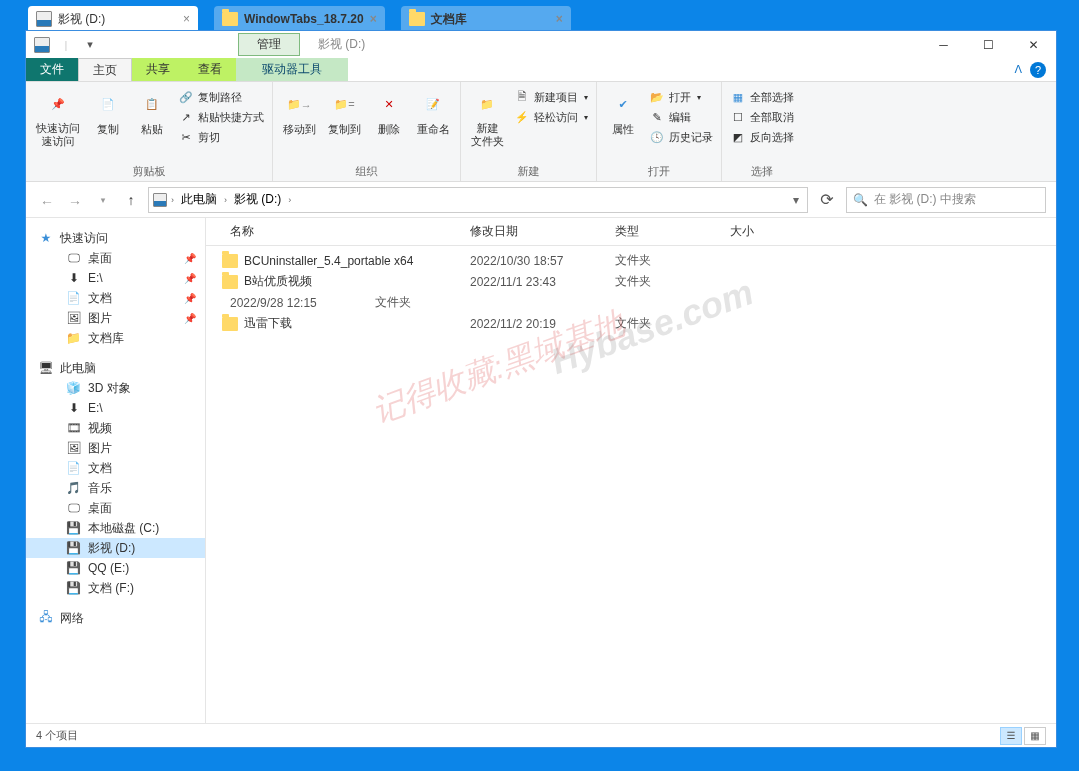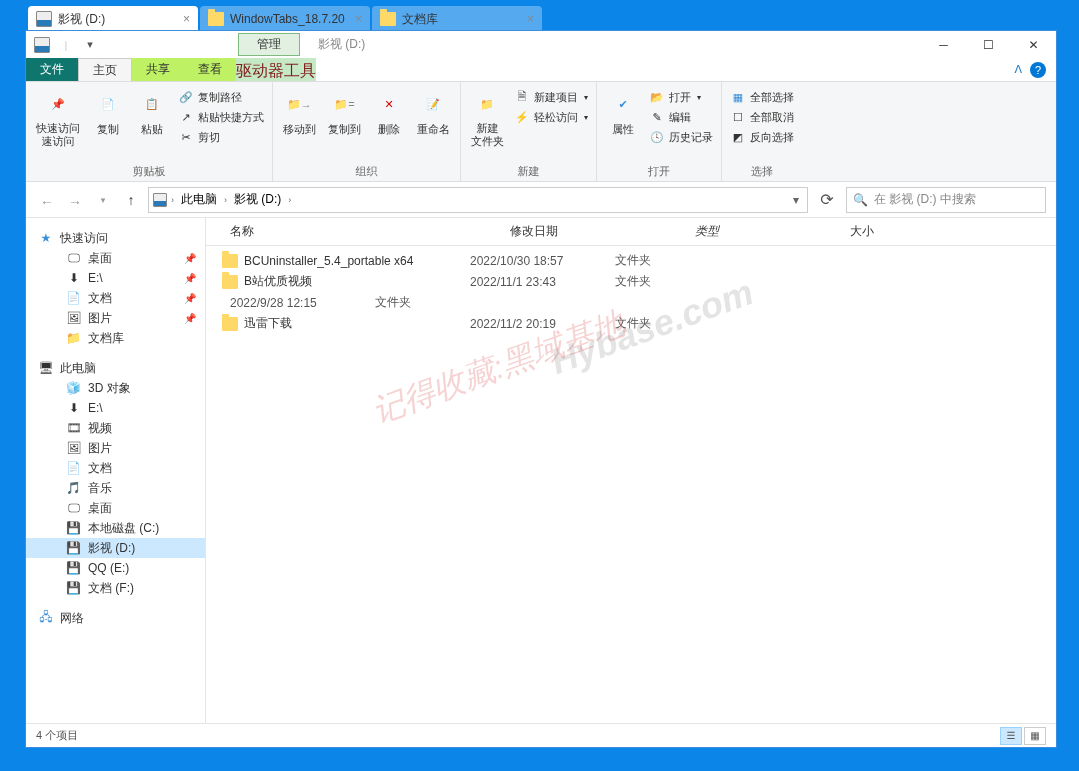--- a/index.html
+++ b/index.html
@@ -1,41 +1,41 @@
 <!DOCTYPE html>
 <html><head>
 <meta charset="utf-8">
 <style>
 * { margin: 0; padding: 0; box-sizing: border-box; font-family: "Microsoft YaHei", "Segoe UI", sans-serif; }
 body { background: #0c85e8; width: 1079px; height: 771px; overflow: hidden; position: relative; }
 
 .window-tabs { display: flex; height: 32px; padding-left: 28px; padding-top: 6px; gap: 0; }
 .wtab { display: flex; align-items: center; height: 26px; padding: 0 8px; font-size: 12px; border-radius: 4px 4px 0 0; min-width: 170px; gap: 6px; position: relative; }
 .wtab.active { background: #fff; color: #333; }
-.wtab.inactive { background: rgba(255,255,255,0.3); color: #333; margin-left: 2px; }
+.wtab.inactive { background: rgba(255,255,255,0.3); color: #333; margin-left: 16px; font-weight: bold; }
 .wtab-close { margin-left: auto; color: #888; font-size: 12px; cursor: pointer; }
 .drive-icon { width:16px;height:16px;background:linear-gradient(#eee 0 60%,#2a7ab8 60% 100%);border:1px solid #888;border-radius:1px; }
 .folder-sm { width:16px;height:14px;background:#ffd968;border-radius:1px;position:relative; }
 .folder-sm::before{content:"";position:absolute;top:-3px;left:0;width:7px;height:3px;background:#ffd968;border-radius:1px 1px 0 0;}
 
 .explorer { position: absolute; left: 25px; top: 30px; width: 1032px; height: 718px; background: #fff; border: 1px solid #3a8de0; display: flex; flex-direction: column; }
 
 .titlebar { height: 27px; display: flex; align-items: center; background: #fff; }
 .titlebar-left { display: flex; align-items: center; gap: 8px; padding-left: 8px; }
 .qat-btn { width: 16px; height: 16px; display:flex;align-items:center;justify-content:center;color:#555;font-size:11px; }
 .mgmt-tab { margin-left: 140px; background: #e1f0e1; border: 1px solid #7fba7f; padding: 2px 18px; font-size: 12px; color: #333; }
 .address-title { margin-left: 18px; font-size: 12px; color: #888; }
 .window-controls { margin-left: auto; display: flex; }
 .wc-btn { width: 45px; height: 27px; display:flex;align-items:center;justify-content:center;color:#333;font-size:12px; }
 
 .tab-row { height: 24px; display: flex; border-bottom: 1px solid #ddd; }
 .file-tab { background:#0f766e;color:#fff;padding:3px 14px;font-size:12px; }
 .norm-tab { padding:3px 14px;font-size:12px;color:#333;background:#bef264; }
 .norm-tab.active { border:1px solid #ccc;border-bottom:none;background:#f5f5f5; }
-.drive-tool-tab { background:#c5e8c5;padding:3px 0;font-size:16px;color:#7f1d1d; }
+.drive-tool-tab { background:#c5e8c5;padding:3px 26px;font-size:12px;color:#0c4a6e; }
 .tab-row-right { margin-left:auto;display:flex;align-items:center;gap:8px;padding-right:10px; }
 .help-icon { width:16px;height:16px;border-radius:50%;background:#0078d7;color:#fff;font-size:11px;display:flex;align-items:center;justify-content:center; }
 
 .ribbon { height: 100px; background: #f5f6f7; border-bottom: 1px solid #ddd; display: flex; }
 .ribbon-group { border-right:1px solid #e0e0e0; padding: 4px 6px 2px 6px; display:flex;flex-direction:column; }
 .rg-body { flex:1; display:flex; align-items:flex-start; gap:4px; }
 .rg-label { text-align:center;font-size:11px;color:#666;padding-top:2px; }
 .rbtn-lg { display:flex;flex-direction:column;align-items:center;gap:2px;padding:2px 4px;font-size:11px;color:#333;min-width:40px; }
 .rbtn-lg .ricon { width:32px;height:32px;display:flex;align-items:center;justify-content:center; }
 .rbtn-sm { display:flex;align-items:center;gap:4px;font-size:11px;color:#333;padding:1px 2px;white-space:nowrap; }
@@ -56,23 +56,23 @@
 .sidebar { width:180px;border-right:1px solid #e5e5e5;padding:10px 0;font-size:12px;overflow-y:auto; }
 .side-item { display:flex;align-items:center;gap:6px;padding:2px 8px 2px 24px;height:20px;color:#333;position:relative; }
 .side-item.lvl2 { padding-left:40px; }
 .side-item.selected { background:#cce8ff; }
 .side-item .pin { margin-left:auto;color:#888;font-size:10px; }
 .side-header { display:flex;align-items:center;gap:6px;padding:2px 8px 2px 12px;height:20px;color:#333; }
 .side-icon { width:16px;height:16px;display:flex;align-items:center;justify-content:center;flex-shrink:0; }
 .side-group-gap { height:10px; }
 
 .content { flex:1;display:flex;flex-direction:column; }
-.col-headers { height:28px;display:flex;align-items:center;border-bottom:1px solid #e5e5e5;font-size:12px;color:#333;padding-left:16px;gap:40px; }
+.col-headers { height:28px;display:flex;align-items:center;border-bottom:1px solid #e5e5e5;font-size:12px;color:#333;padding-left:16px; }
 .col-h { padding:0 8px; }
-.col-name { width:240px; } .col-date { width:145px; } .col-type { width:115px;font-style:italic; } .col-size { width:80px; }
+.col-name { width:240px; } .col-date { width:145px; } .col-type { width:115px; } .col-size { width:80px; }
 .file-list { flex:1;padding:4px 0;font-size:12px;position:relative; }
 .file-row { display:flex;align-items:center;height:21px;padding-left:16px;color:#333; }
 .fcell-name { width:240px;display:flex;align-items:center;gap:6px; }
 .fcell-date { width:145px;padding:0 8px;color:#555; }
 .fcell-type { width:115px;padding:0 8px;color:#555; }
 .watermark { position:absolute;left:160px;top:100px;transform:rotate(-20deg);color:rgba(220,80,80,0.25);font-size:32px;font-style:italic;pointer-events:none;font-weight:300; }
 .watermark2 { position:absolute;left:340px;top:60px;transform:rotate(-20deg);color:rgba(120,120,120,0.2);font-size:36px;font-style:italic;pointer-events:none;font-weight:bold; }
 
 .statusbar { height:24px;border-top:1px solid #e5e5e5;display:flex;align-items:center;padding:0 10px;font-size:11px;color:#555; }
 .view-toggles { margin-left:auto;display:flex;gap:2px; }

